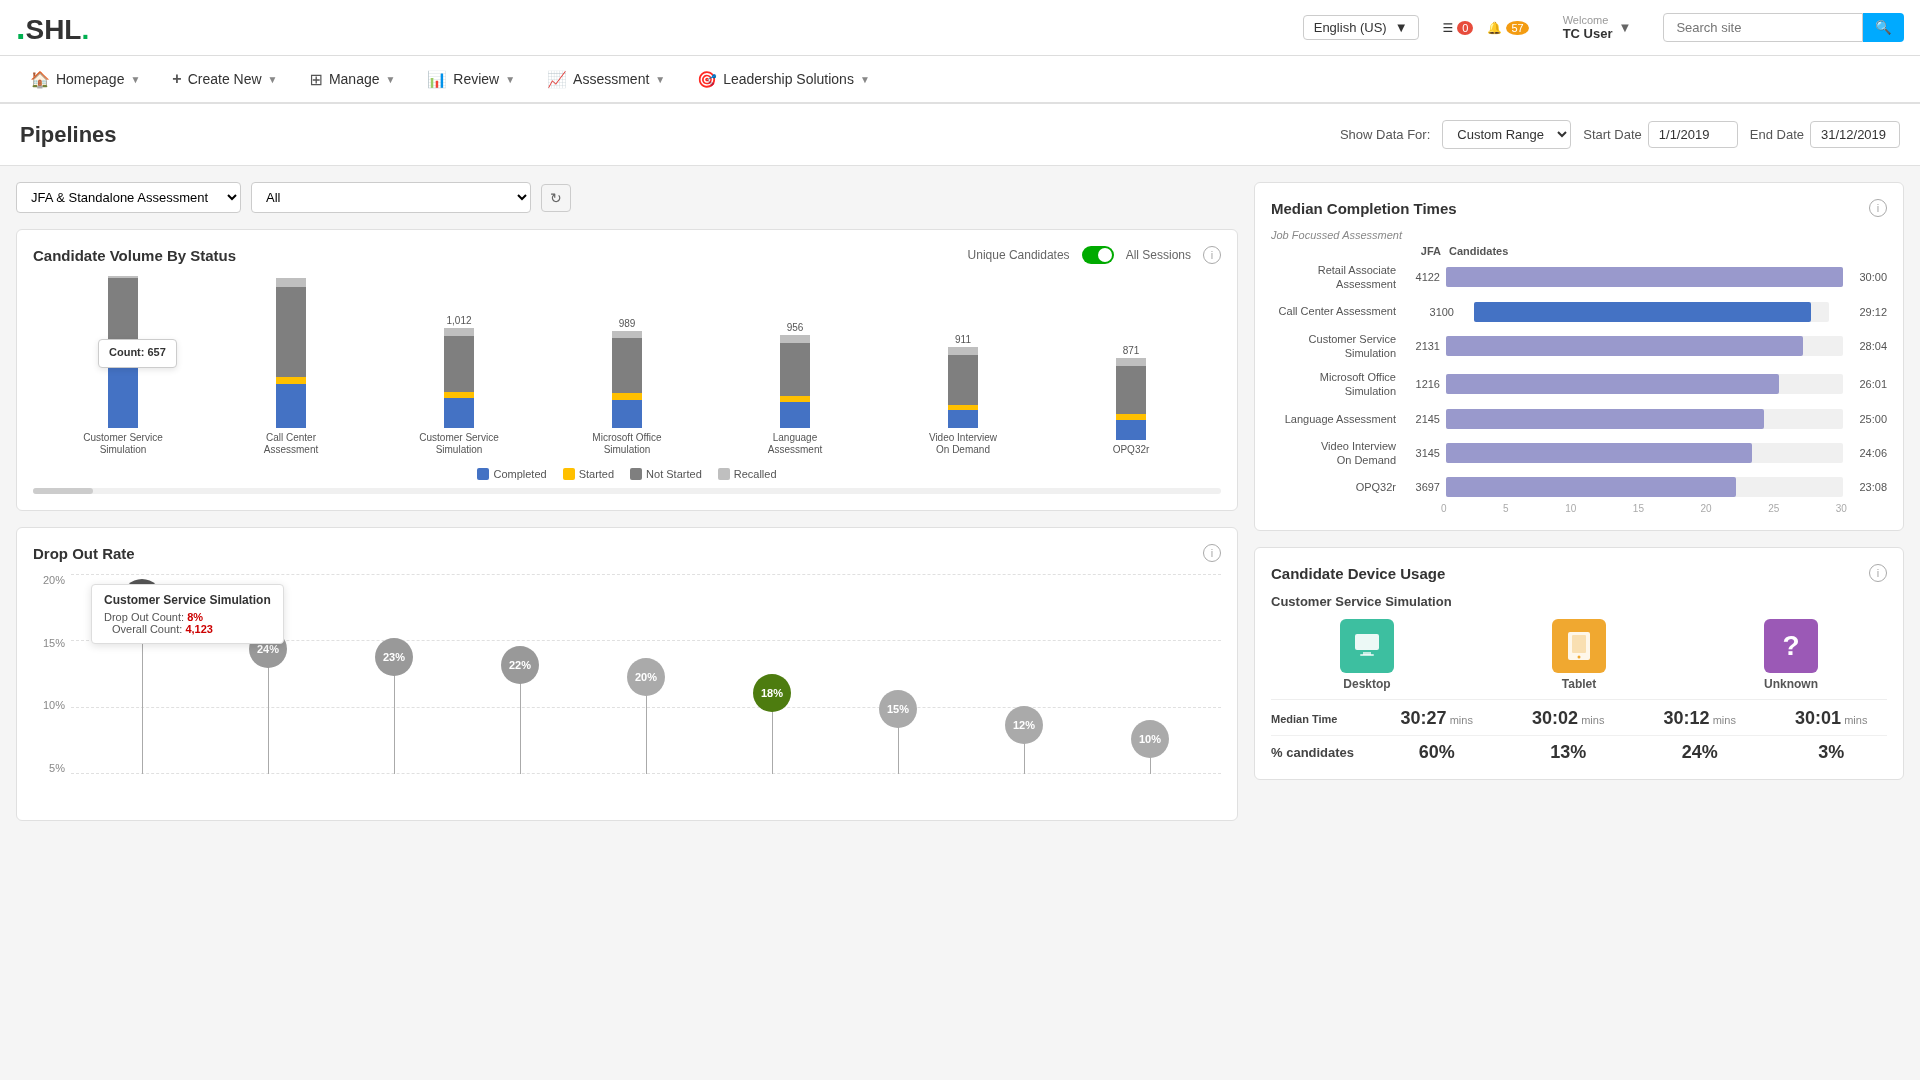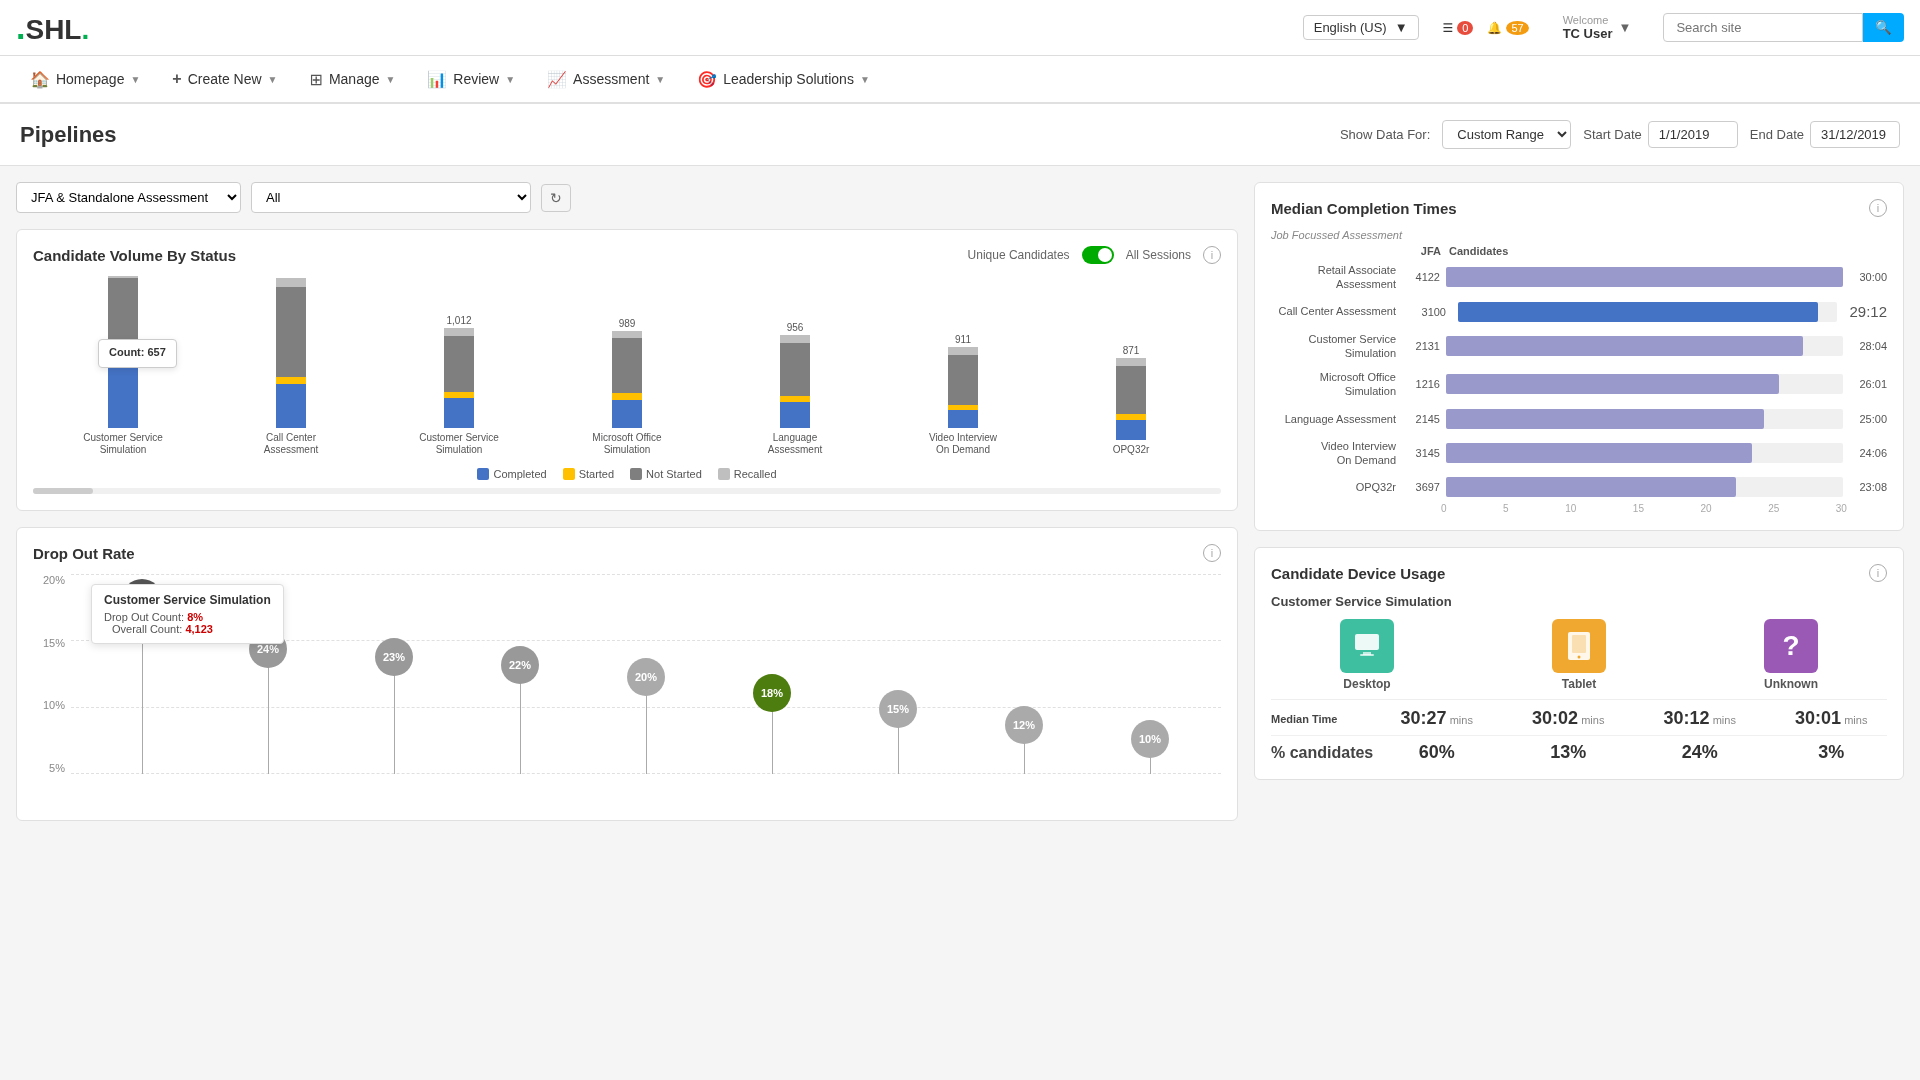--- a/index.html
+++ b/index.html
@@ -410,27 +410,27 @@
 
         <div style="display:flex;align-items:center;margin-bottom:10px;gap:6px;">
           <span style="font-size:11px;color:#555;text-align:right;width:125px;line-height:1.3;flex-shrink:0;">Retail Associate<br>Assessment</span>
           <span style="font-size:11px;color:#555;width:38px;text-align:right;flex-shrink:0;">4122</span>
           <div style="flex:1;background:#f0f0f0;height:20px;border-radius:2px;position:relative;">
             <div style="height:100%;background:#9999cc;border-radius:2px;width:100%;"></div>
           </div>
           <span style="font-size:11px;color:#555;width:38px;text-align:right;flex-shrink:0;">30:00</span>
         </div>
 
-        <div style="display:flex;align-items:center;margin-bottom:10px;gap:12px;">
+        <div style="display:flex;align-items:center;margin-bottom:10px;gap:20px;">
           <span style="font-size:11px;color:#555;text-align:right;width:125px;line-height:1.3;flex-shrink:0;">Call Center Assessment</span>
           <span style="font-size:11px;color:#555;width:38px;text-align:right;flex-shrink:0;">3100</span>
           <div style="flex:1;background:#f0f0f0;height:20px;border-radius:2px;position:relative;">
             <div style="height:100%;background:#4472c4;border-radius:2px;width:95%;"></div>
           </div>
-          <span style="font-size:15px;color:#555;width:38px;text-align:right;flex-shrink:0;">29:12</span>
+          <span style="font-size:11px;color:#555;width:38px;text-align:right;flex-shrink:0;">29:12</span>
         </div>
 
         <div style="display:flex;align-items:center;margin-bottom:10px;gap:6px;">
           <span style="font-size:11px;color:#555;text-align:right;width:125px;line-height:1.3;flex-shrink:0;">Customer Service<br>Simulation</span>
           <span style="font-size:11px;color:#555;width:38px;text-align:right;flex-shrink:0;">2131</span>
           <div style="flex:1;background:#f0f0f0;height:20px;border-radius:2px;position:relative;">
             <div style="height:100%;background:#9999cc;border-radius:2px;width:90%;"></div>
           </div>
           <span style="font-size:11px;color:#555;width:38px;text-align:right;flex-shrink:0;">28:04</span>
         </div>
@@ -538,21 +538,21 @@
             <div style="flex:1;text-align:center;">
               <span style="font-size:18px;font-weight:bold;color:#333;">30:12</span><span style="font-size:11px;color:#888;"> mins</span>
             </div>
             <div style="flex:1;text-align:center;">
               <span style="font-size:18px;font-weight:bold;color:#333;">30:01</span><span style="font-size:11px;color:#888;"> mins</span>
             </div>
           </div>
         </div>
 
         <div style="display:flex;align-items:center;">
-          <span style="font-size:16px;font-weight:bold;color:#444;width:110px;flex-shrink:0;">% candidates</span>
+          <span style="font-size:13px;font-weight:bold;color:#444;width:110px;flex-shrink:0;">% candidates</span>
           <div style="flex:1;display:flex;gap:20px;">
             <div style="flex:1;text-align:center;">
               <span style="font-size:18px;font-weight:bold;color:#333;">60%</span>
             </div>
             <div style="flex:1;text-align:center;">
               <span style="font-size:18px;font-weight:bold;color:#333;">13%</span>
             </div>
             <div style="flex:1;text-align:center;">
               <span style="font-size:18px;font-weight:bold;color:#333;">24%</span>
             </div>

